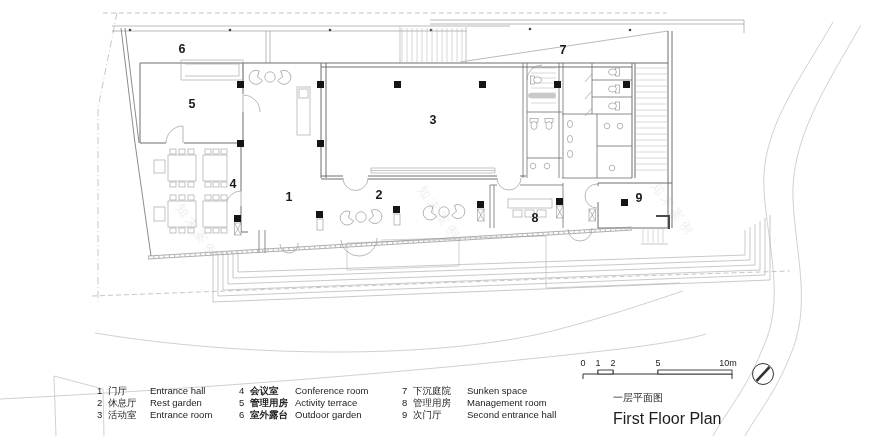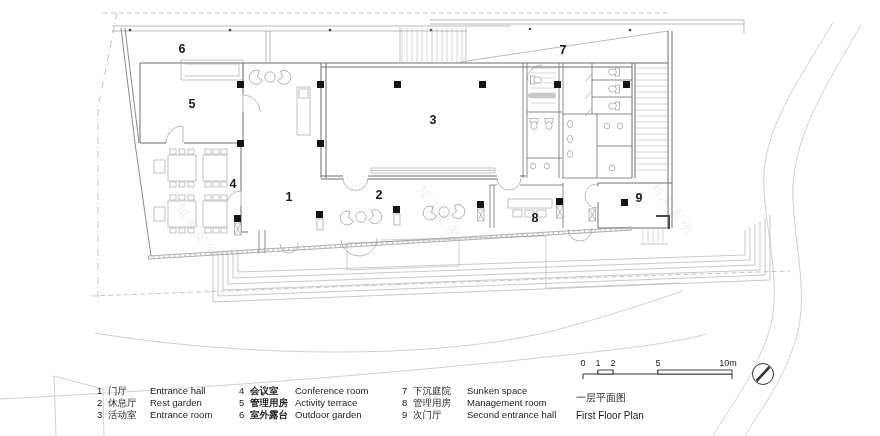--- a/index.html
+++ b/index.html
@@ -10,23 +10,23 @@
   .room-num{font-size:12.5px;font-weight:600;fill:#1a1a1a;}
   .sb-num{font-size:9px;fill:#222;}
   .wm{position:absolute;color:#9a9a9a;opacity:.16;font-size:13px;letter-spacing:3px;
       transform:rotate(55deg);transform-origin:left top;white-space:nowrap;pointer-events:none;}
   #legend{position:absolute;left:0;top:0;width:880px;height:436px;pointer-events:none;}
   .lcol{position:absolute;top:385px;}
   .lrow{display:flex;font-size:9.5px;line-height:12px;color:#222;}
   .lnum{width:11px;}
   .c1 .lzh{width:42px;} .c2 .lzh{width:45px;font-weight:bold;} .c3 .lzh{width:54px;}
   .len{white-space:nowrap;}
-  #titleblock{position:absolute;left:576px;top:392px;color:#1c1c1c;}
+  #titleblock{position:absolute;left:613px;top:392px;color:#1c1c1c;}
   #titleblock .tzh{font-size:10px;line-height:11px;}
-  #titleblock .ten{font-size:10px;margin-top:7px;}
+  #titleblock .ten{font-size:16px;margin-top:7px;}
 </style>
 </head>
 <body>
 
 <div id="stage">
 
 <svg width="880" height="436" viewBox="0 0 880 436">
 
   <defs>
     <path id="fan" d="M4,-5 A7,7 0 1 0 4,5 L0.5,0 Z" fill="#ffffff" stroke="#9a9a9a" stroke-width="0.7"></path>

